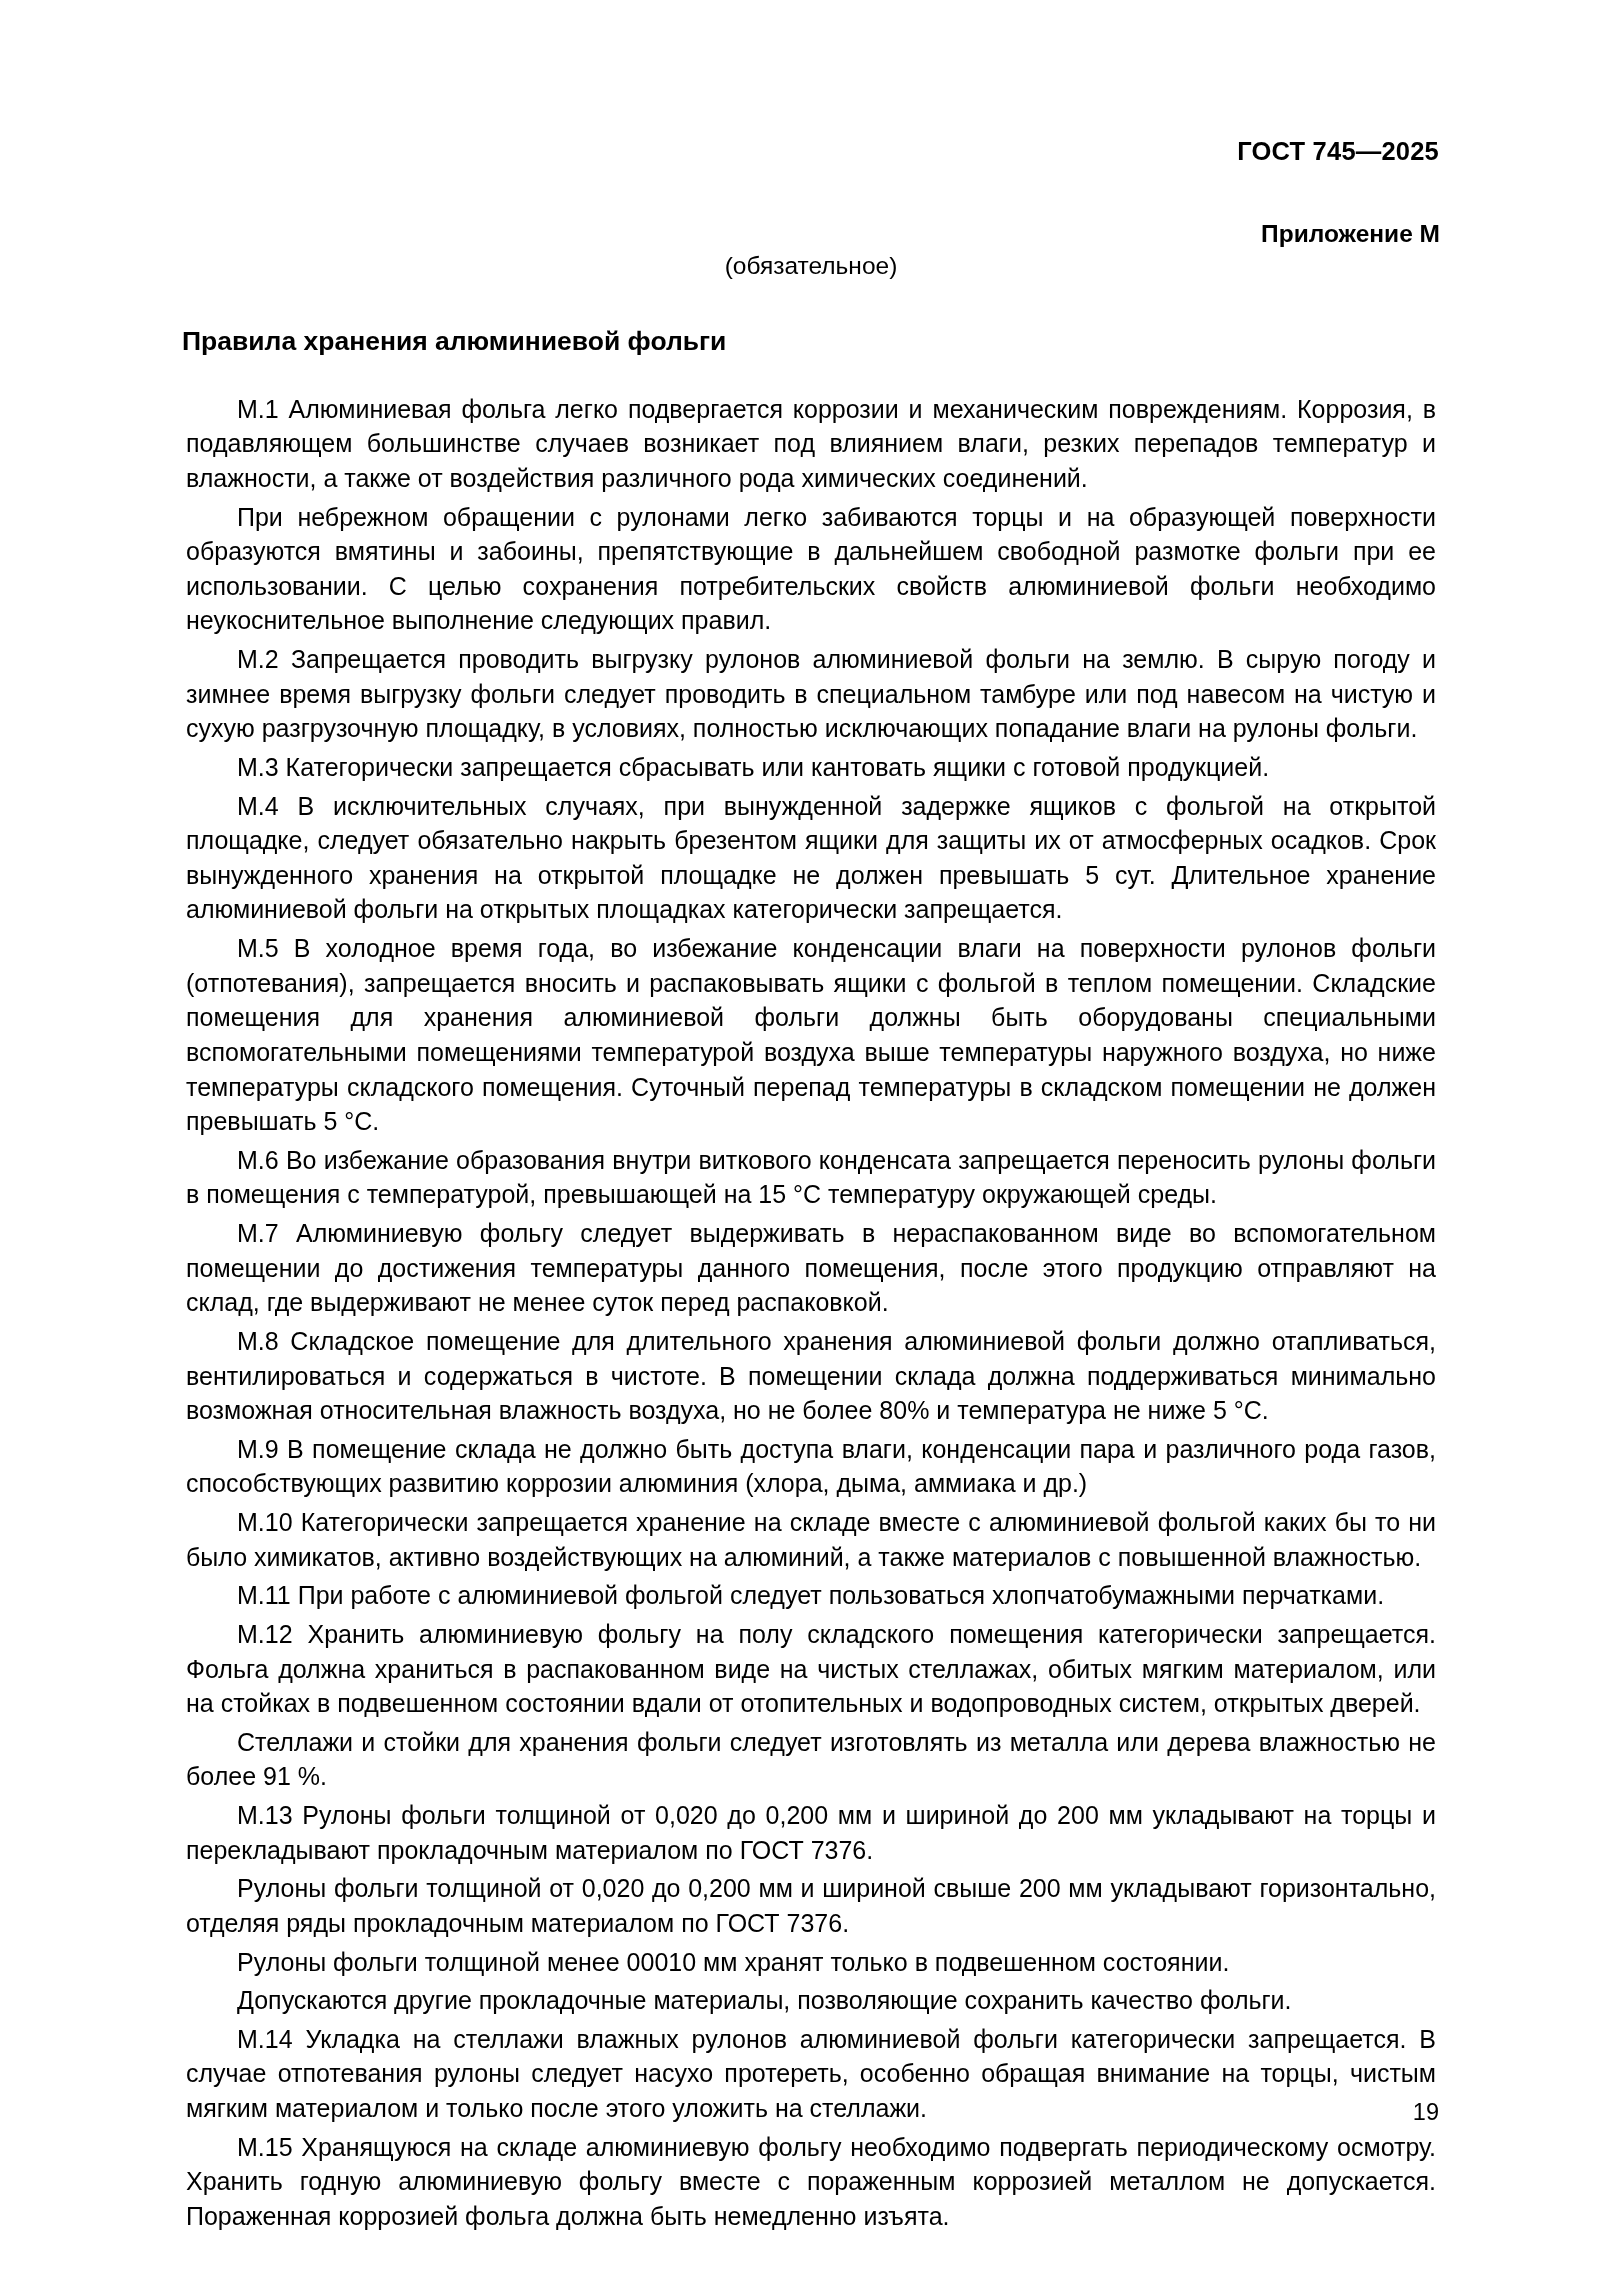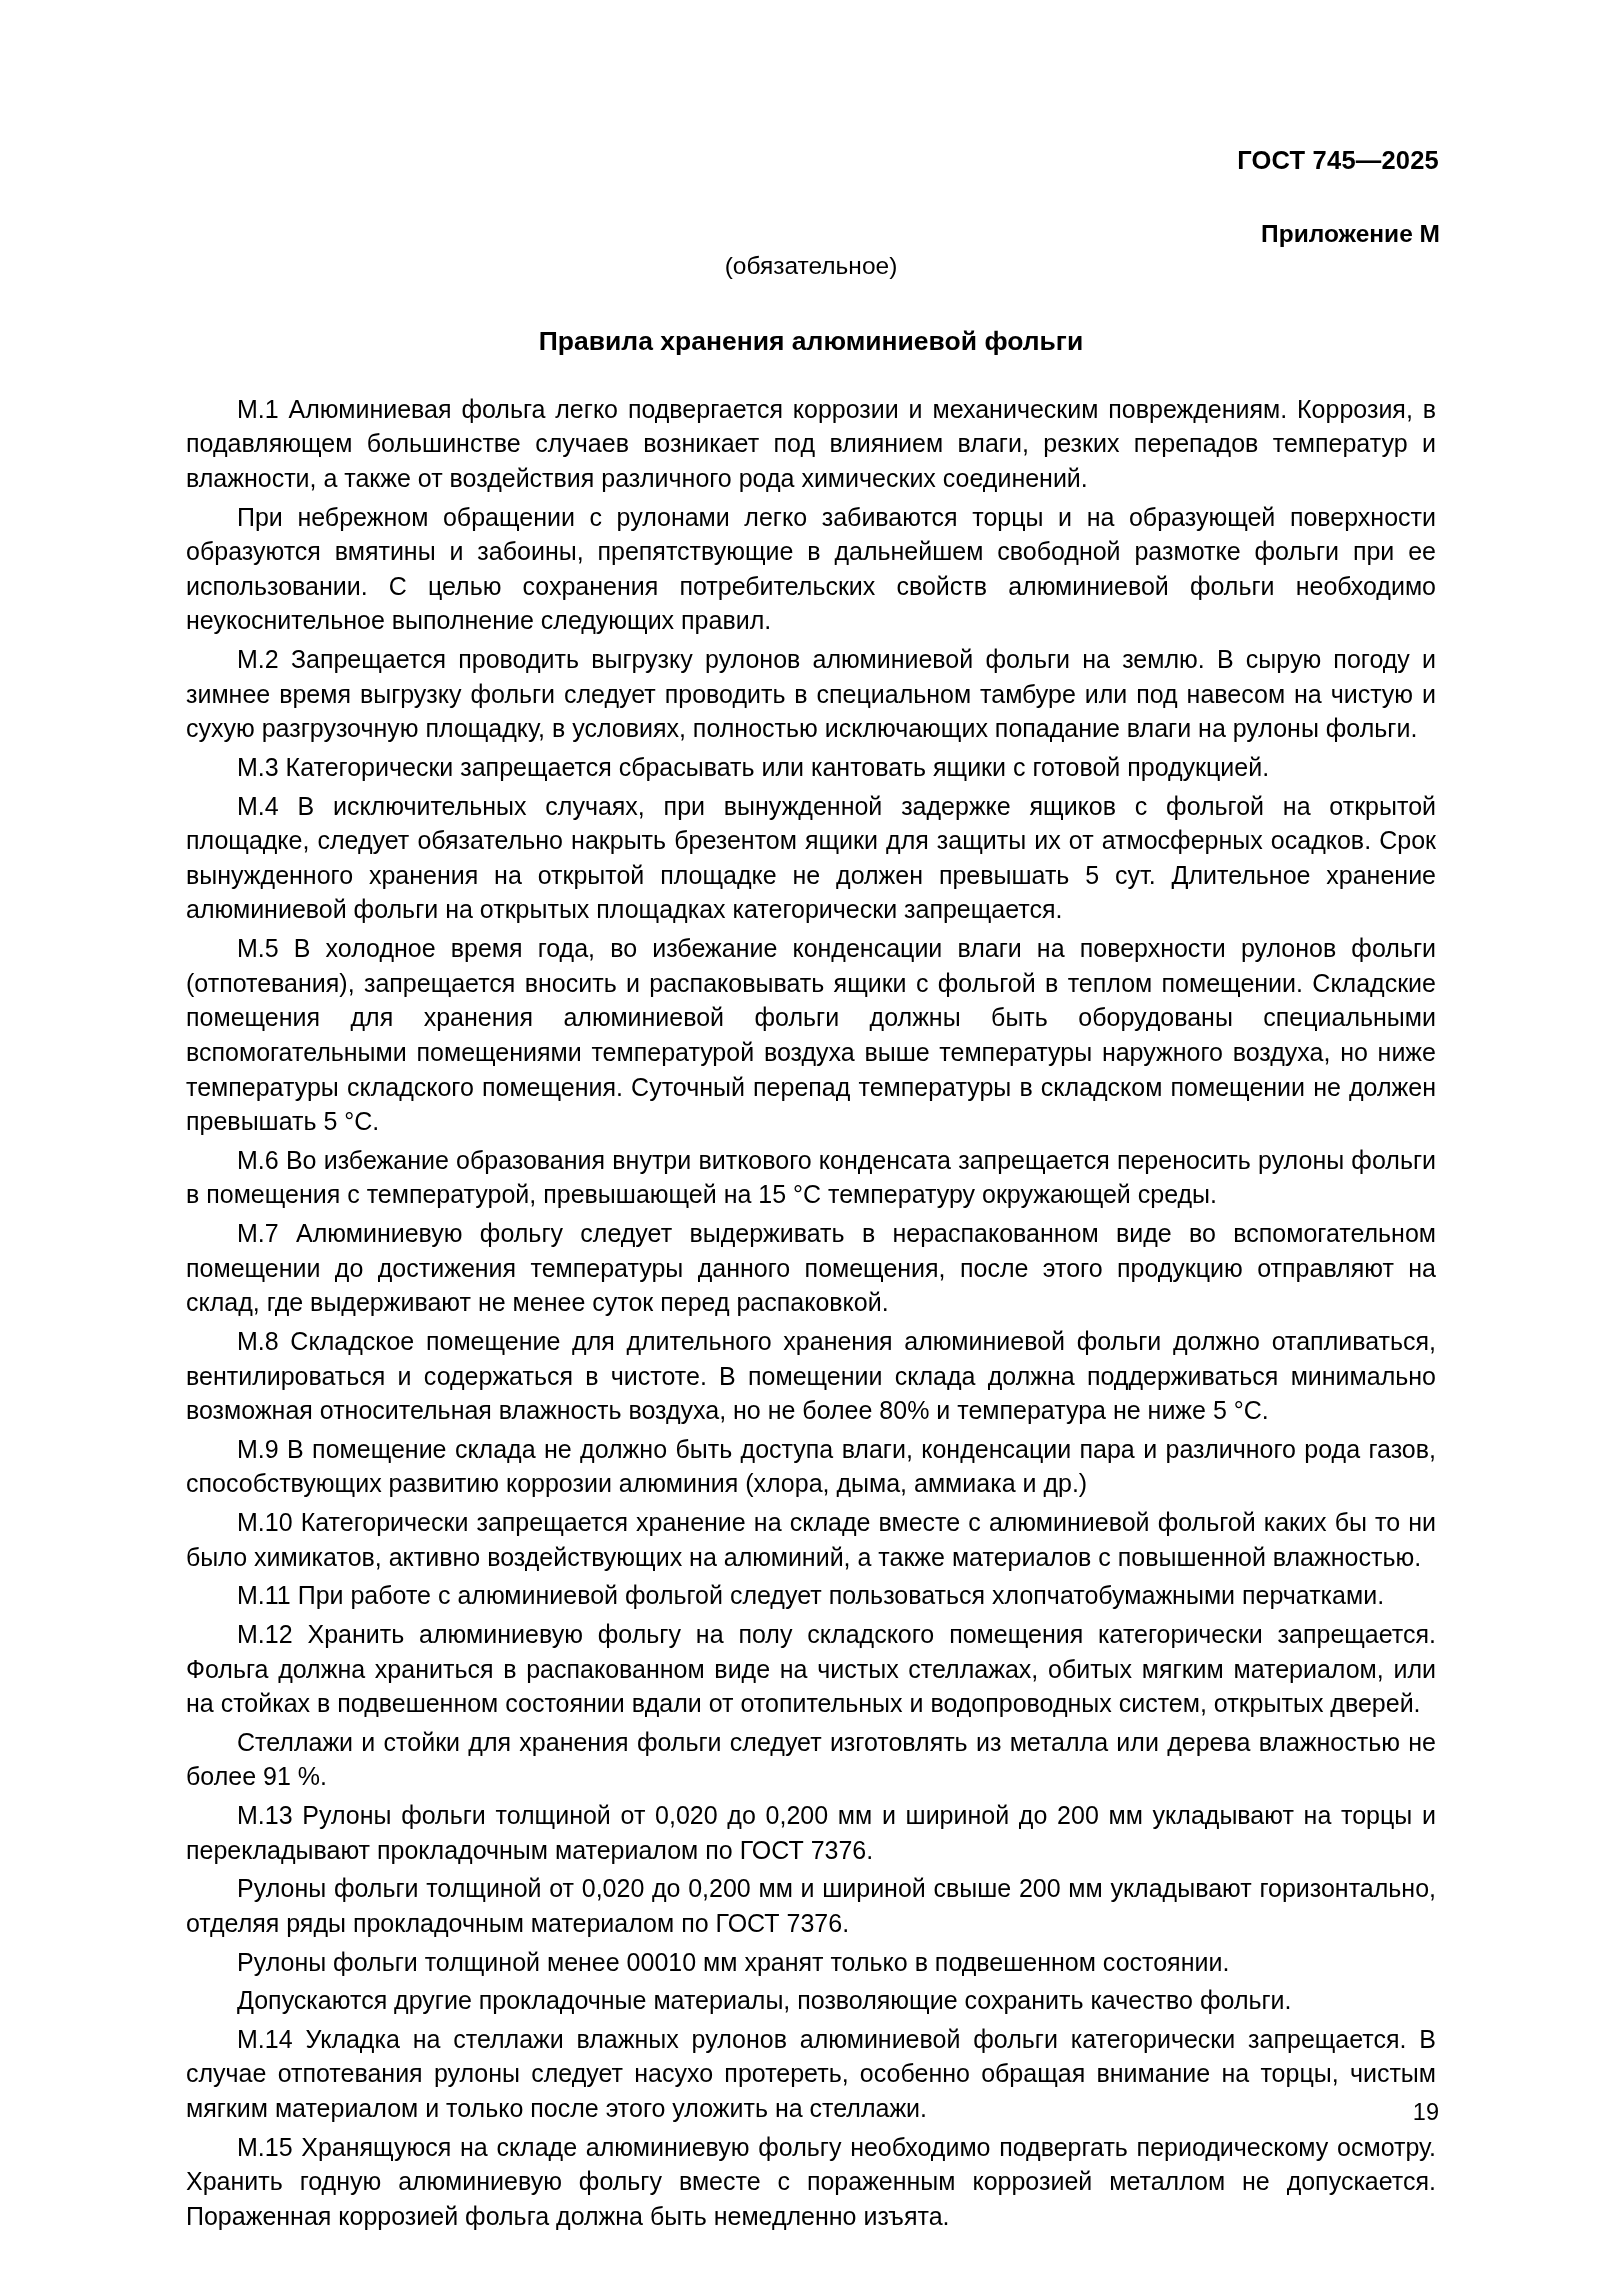--- a/index.html
+++ b/index.html
@@ -14,21 +14,21 @@
   .page {
     position: relative;
     width: 1621px;
     height: 2293px;
     margin: 0 auto;
     background: #ffffff;
     box-sizing: border-box;
   }
   .header {
     position: absolute;
-    top: 146px;
+    top: 137px;
     right: 182px;
     font-size: 25.5px;
     font-weight: bold;
     letter-spacing: 0.2px;
   }
   .content {
     position: absolute;
     top: 218px;
     left: 182px;
     width: 1258px;
@@ -40,21 +40,21 @@
     line-height: 1.32;
     margin-top: 0;
   }
   .annex-sub {
     text-align: center;
     font-size: 24.5px;
     font-weight: normal;
     line-height: 1.32;
   }
   .section-title {
-    text-align: center;
+    text-align: left;
     font-size: 26.5px;
     font-weight: bold;
     margin-top: 43px;
     margin-bottom: 35px;
   }
   p.body-par {
     font-size: 25px;
     line-height: 1.385;
     text-align: justify;
     text-indent: 51px;

